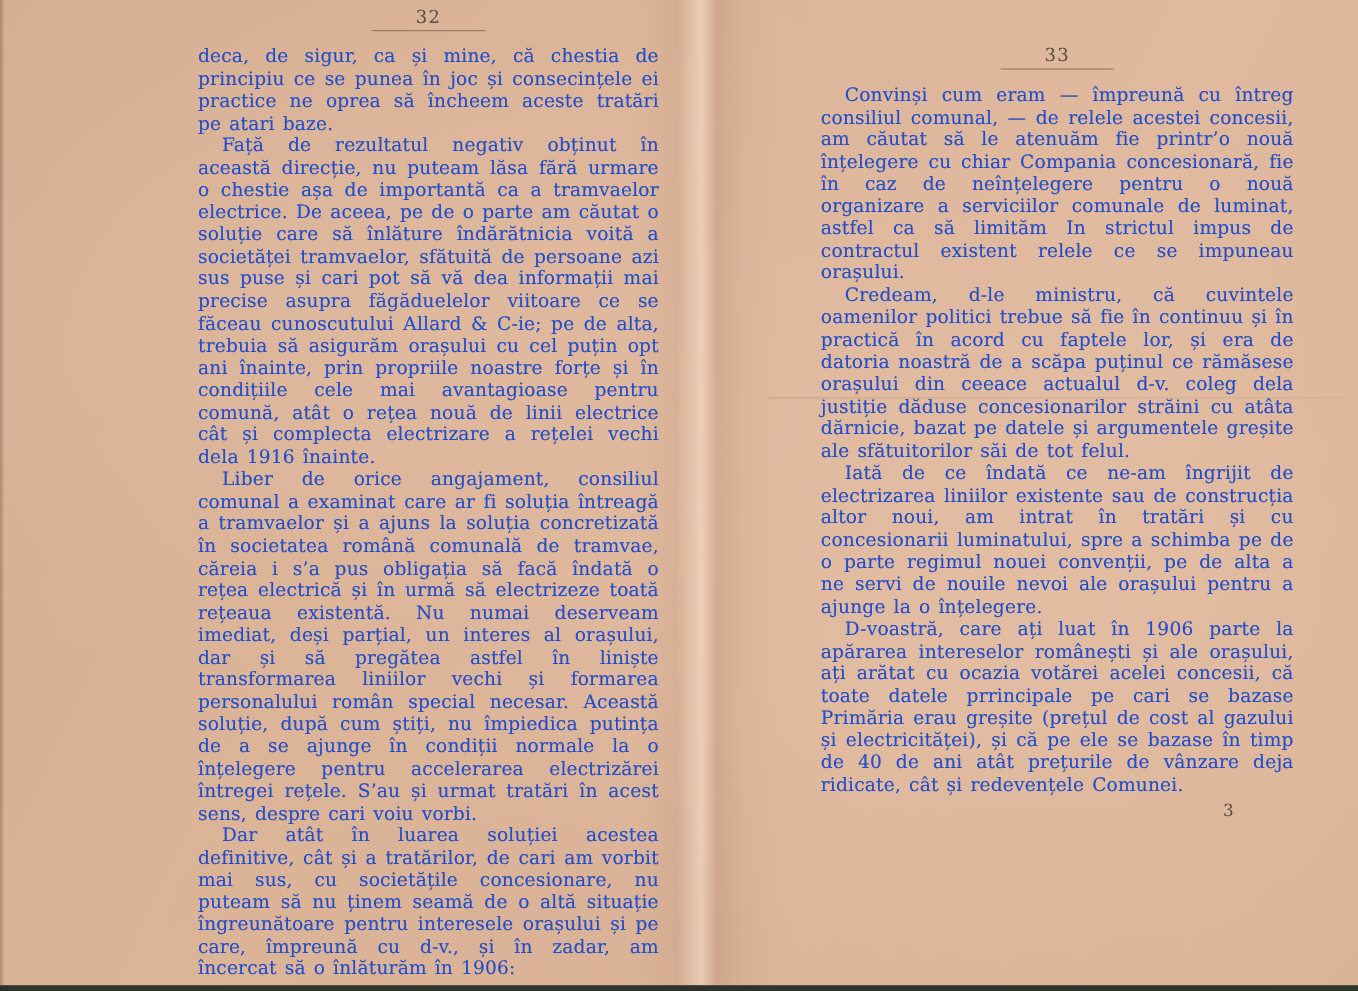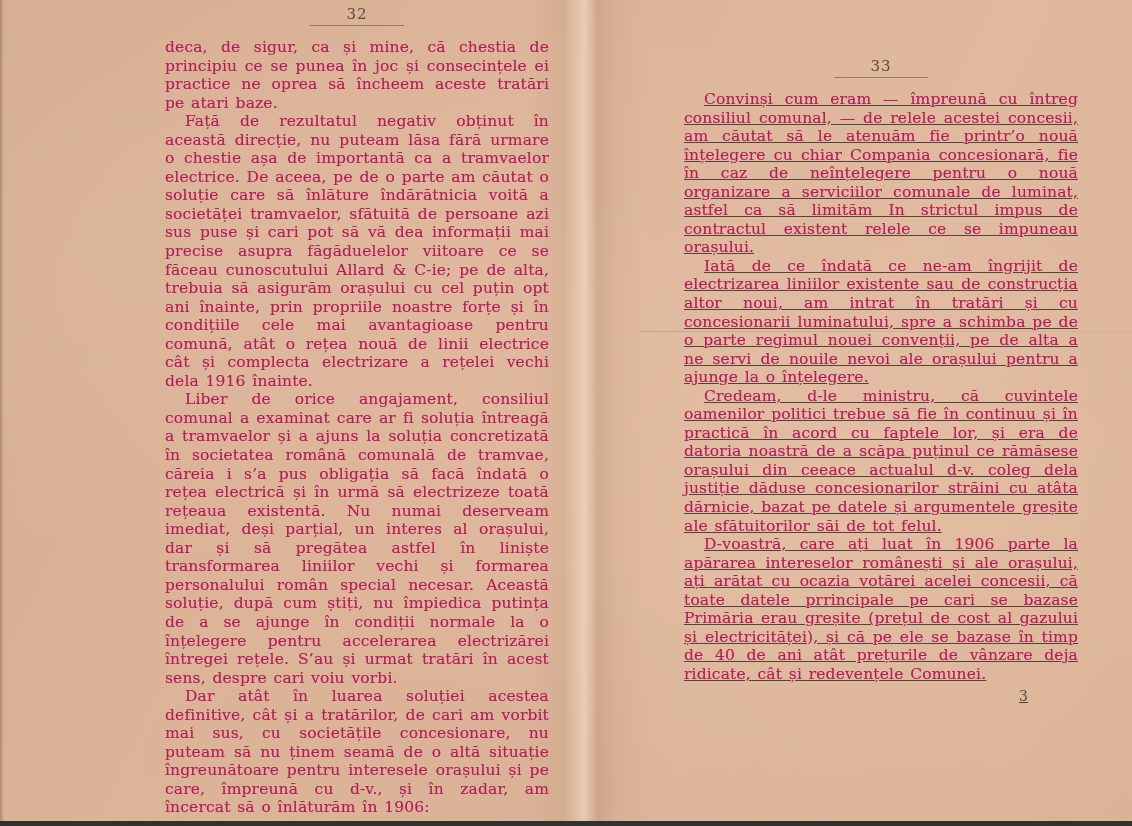--- a/index.html
+++ b/index.html
@@ -36,35 +36,35 @@
     background:#30332b;
   }
   .crease-line{
     position:absolute;left:640px;right:0;top:331px;height:1px;pointer-events:none;
     background:linear-gradient(90deg,rgba(100,65,40,0.18),rgba(100,65,40,0.05));
   }
   .page{
     position:absolute;color:#4e463b;
   }
   .page-left{left:165px;top:4px;width:384px;}
-  .page-right{left:684px;top:56px;width:394px;text-decoration:underline;}
+  .page-right{left:684px;top:36px;width:394px;}
   .page-header{text-align:center;margin-bottom:4px;}
   .page-number{
     display:inline-block;font-size:15px;letter-spacing:1px;color:#574e42;
   }
   .header-rule{
     width:94px;height:1px;margin:2px auto 0 auto;
     background:rgba(95,75,58,0.55);
   }
   .page-body{margin-top:12px;}
   .page-body p{
     margin:0;text-align:justify;
     font-size:15.5px;line-height:18.55px;
     word-spacing:1.6px;letter-spacing:0.15px;
-    color:#be185d;
+    color:#1d4ed8;
     text-shadow:0 0 0.4px rgba(79,71,60,0.4);
   }
   .page-body p.ind{text-indent:20px;}
   .signature-mark{
     text-align:right;padding-right:50px;margin-top:4px;
     font-size:14px;color:#574e42;
   }
 </style>
 </head>
 <body>
@@ -87,20 +87,20 @@
   </div>
 </div>
 
 <div class="page page-right">
   <div class="page-header">
     <span class="page-number">33</span>
     <div class="header-rule"></div>
   </div>
   <div class="page-body">
     <p class="ind">Convinși cum eram — împreună cu întreg consiliul comunal, — de relele acestei concesii, am căutat să le atenuăm fie printr’o nouă înțelegere cu chiar Compania concesionară, fie în caz de neînțelegere pentru o nouă organizare a serviciilor comunale de luminat, astfel ca să limităm In strictul impus de contractul existent relele ce se impuneau orașului.</p>
+    <p class="ind">Credeam, d-le ministru, că cuvintele oamenilor politici trebue să fie în continuu și în practică în acord cu faptele lor, și era de datoria noastră de a scăpa puținul ce rămăsese orașului din ceeace actualul d-v. coleg dela justiție dăduse concesionarilor străini cu atâta dărnicie, bazat pe datele și argumentele greșite ale sfătuitorilor săi de tot felul.</p>
     <p class="ind">Iată de ce îndată ce ne-am îngrijit de electrizarea liniilor existente sau de construcția altor noui, am intrat în tratări și cu concesionarii luminatului, spre a schimba pe de o parte regimul nouei convenții, pe de alta a ne servi de nouile nevoi ale orașului pentru a ajunge la o înțelegere.</p>
-    <p class="ind">Credeam, d-le ministru, că cuvintele oamenilor politici trebue să fie în continuu și în practică în acord cu faptele lor, și era de datoria noastră de a scăpa puținul ce rămăsese orașului din ceeace actualul d-v. coleg dela justiție dăduse concesionarilor străini cu atâta dărnicie, bazat pe datele și argumentele greșite ale sfătuitorilor săi de tot felul.</p>
     <p class="ind">D-voastră, care ați luat în 1906 parte la apărarea intereselor românești și ale orașului, ați arătat cu ocazia votărei acelei concesii, că toate datele prrincipale pe cari se bazase Primăria erau greșite (prețul de cost al gazului și electricităței), și că pe ele se bazase în timp de 40 de ani atât prețurile de vânzare deja ridicate, cât și redevențele Comunei.</p>
   </div>
   <div class="signature-mark">3</div>
 </div>
 
 <div class="bottom-scan-edge"></div>
 
 </body></html>

